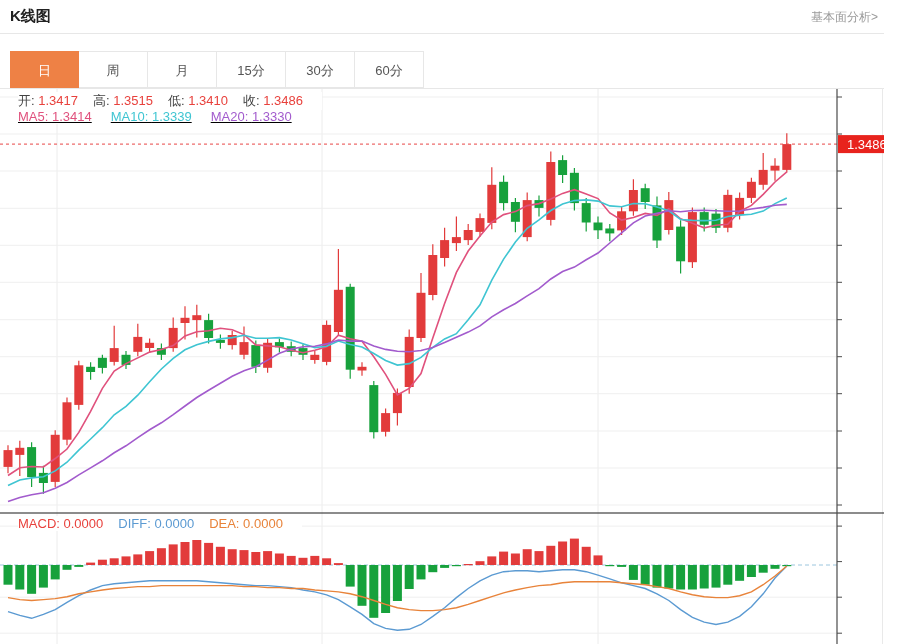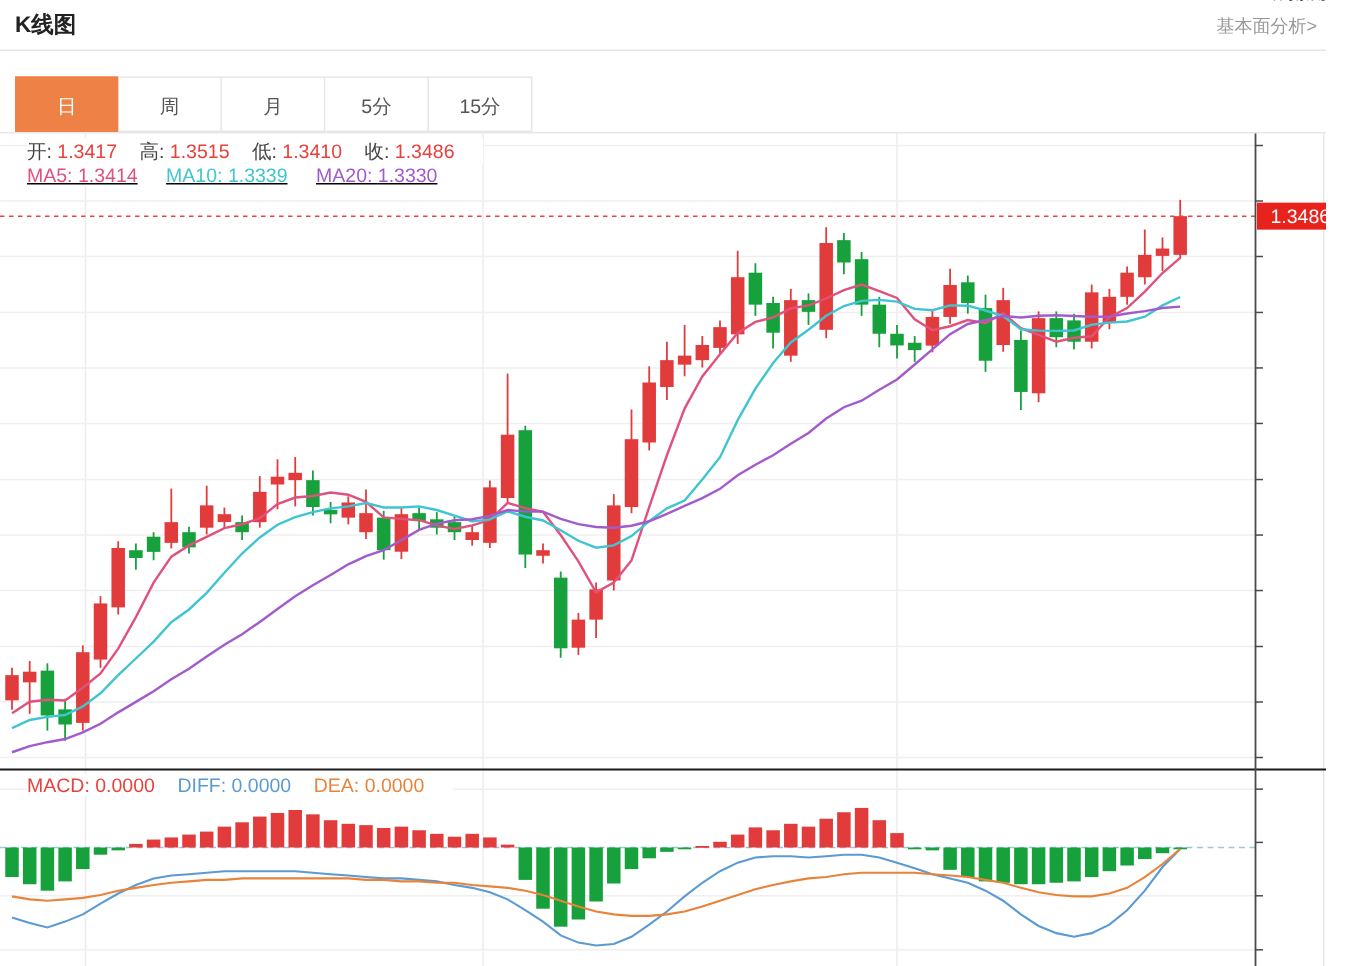--- a/index.html
+++ b/index.html
@@ -29,22 +29,23 @@
   <span class="title">K线图</span>
   <a class="flink">基本面分析&gt;</a>
   <div class="divider-top"></div>
   <div class="divider-chart"></div>
   <div class="right-border"></div>
 
   <div class="tabs" id="tabs">
       <div class="tab active">日</div>
       <div class="tab">周</div>
       <div class="tab">月</div>
-      <div class="tab">5分</div>
       <div class="tab">15分</div>
+      <div class="tab">30分</div>
+      <div class="tab">60分</div>
     </div>
 
   <svg id="chart-svg" width="913" height="644">
       <g>
         <line x1="57" y1="89" x2="57" y2="644" stroke="#ececec"></line>
         <line x1="322" y1="89" x2="322" y2="644" stroke="#ececec"></line>
         <line x1="598" y1="89" x2="598" y2="644" stroke="#ececec"></line>
         <line x1="0" y1="97.0" x2="837" y2="97.0" stroke="#efefef"></line>
         <line x1="0" y1="134.0" x2="837" y2="134.0" stroke="#efefef"></line>
         <line x1="0" y1="171.0" x2="837" y2="171.0" stroke="#efefef"></line>

